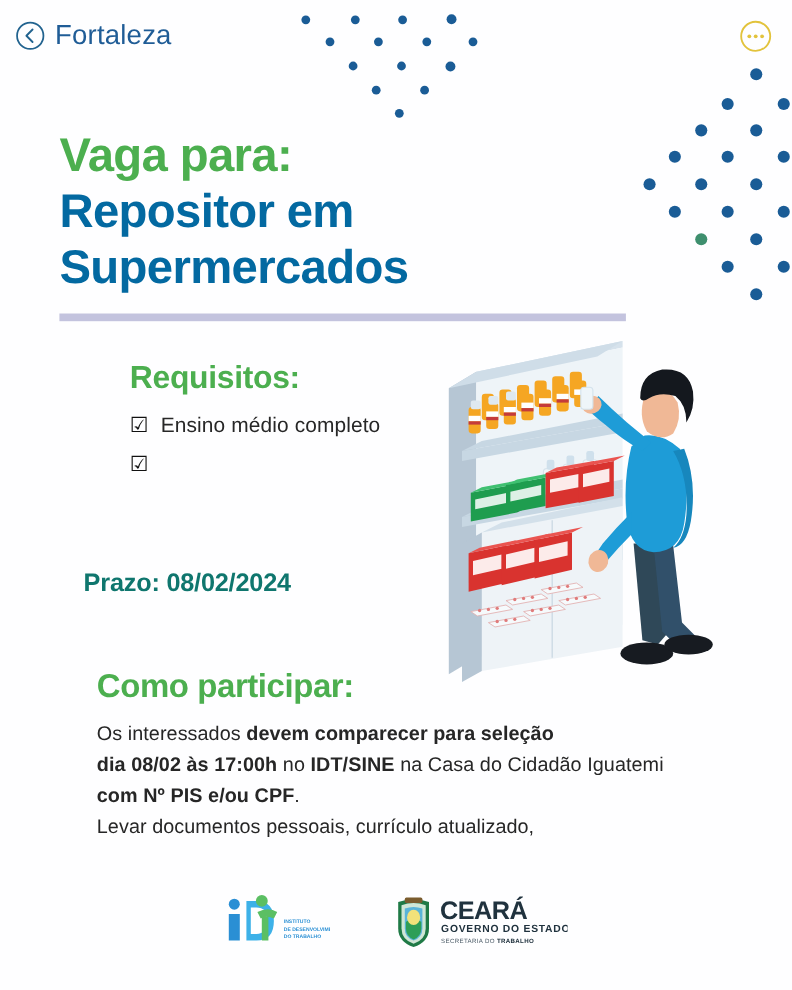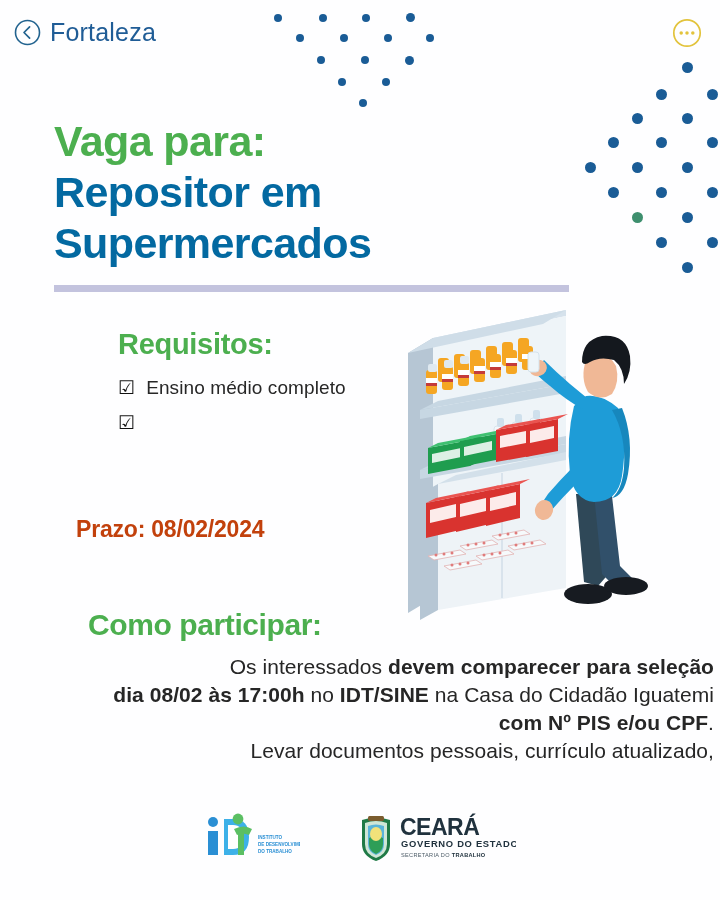--- a/index.html
+++ b/index.html
@@ -53,33 +53,33 @@
   .req-item {
     display:flex; align-items:flex-start; gap:11px;
     font-size:19px; color:#272727; margin-bottom:13px;
     letter-spacing:.1px;
   }
   .cbox { font-size:19px; line-height:1.15; color:#111; }
 
   
   .prazo {
     position:absolute; left:76px; top:516px; z-index:5;
-    font-size:23px; font-weight:bold; color:#c2410c;
+    font-size:23px; font-weight:bold; color:#0f766e;
     letter-spacing:-.2px;
   }
 
   
   .cp-block { position:absolute; left:88px; top:608px; z-index:5; width:626px; }
   .cp-title {
     font-size:30px; font-weight:bold; color:#4caf4f;
     letter-spacing:-.4px; margin-bottom:11px;
   }
   .cp-line {
-    font-size:21px; color:#262626; line-height:28px;
-    letter-spacing:.05px; white-space:nowrap;text-align:right;
+    font-size:18px; color:#262626; line-height:28px;
+    letter-spacing:.05px; white-space:nowrap;
   }
   .cp-line b { font-weight:bold; }
 
   
   .illus { position:absolute; left:398px; top:298px; z-index:4; }
 
   
   .footer {
     position:absolute; left:0; right:0; bottom:36px;
     display:flex; justify-content:center; align-items:center;

